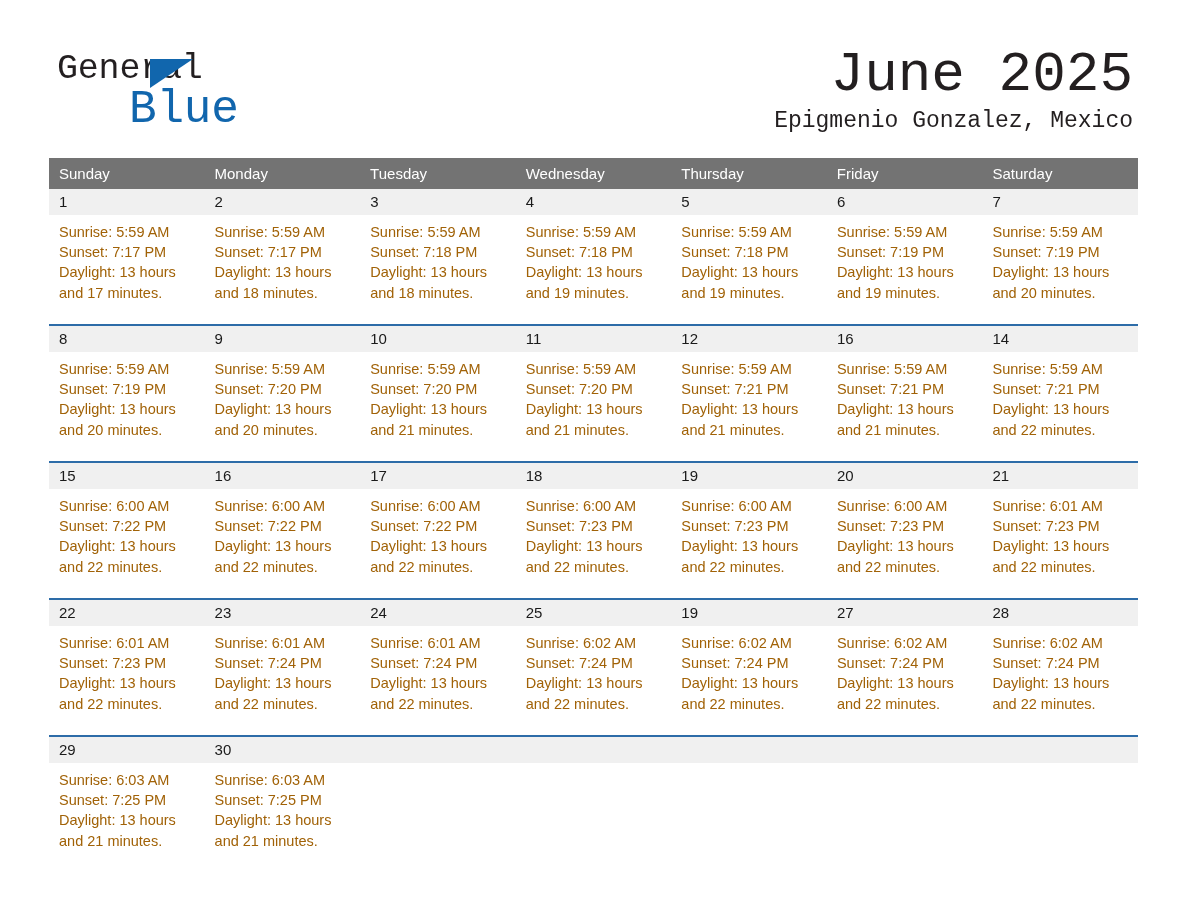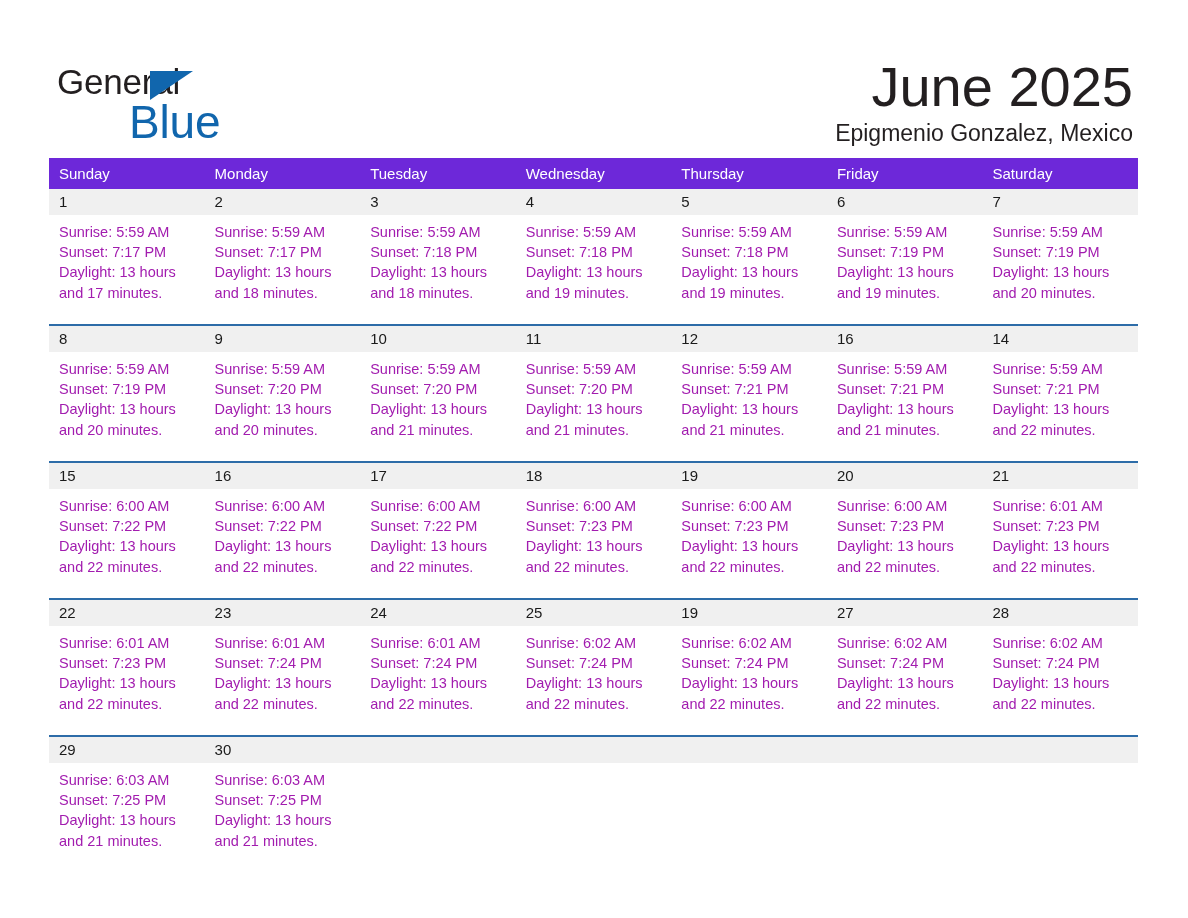--- a/index.html
+++ b/index.html
@@ -18,23 +18,24 @@
     position: relative;
     width: 1188px;
     height: 918px;
     box-sizing: border-box;
   }
 
   
   .header {
     position: absolute;
     left: 0;
-    top: 12px;
+    top: 0;
     width: 1188px;
     height: 202px;
+    font-family: Liberation Mono, monospace;
   }
   .brand {
     position: absolute;
     left: 57px;
     top: 52px;
     width: 260px;
     height: 80px;
   }
   .brand-general {
     position: absolute;
@@ -85,22 +86,23 @@
 
   
   .calendar {
     position: absolute;
     left: 49px;
     top: 158px;
     width: 1089px;
   }
   .weekday-row {
     display: flex;
-    background: #6d28d9;
+    background: #737373;
     height: 31px;
+    justify-content: flex-end;
   }
   .weekday-cell {
     flex: 1 1 0;
     color: #ffffff;
     font-size: 15px;
     line-height: 31px;
     padding-left: 10px;
     box-sizing: border-box;
     white-space: nowrap;
     overflow: hidden;
@@ -129,21 +131,21 @@
     display: flex;
     background: #ffffff;
     min-height: 109px;
   }
   .detail-cell {
     flex: 1 1 0;
     padding: 7px 10px 4px 10px;
     box-sizing: border-box;
     font-size: 14.5px;
     line-height: 20.2px;
-    color: #a21caf;
+    color: #a16207;
   }
   .detail-cell span {
     display: block;
     white-space: nowrap;
   }
   .week-short .detail-row {
     min-height: 104px;
   }
 </style>
 </head>

